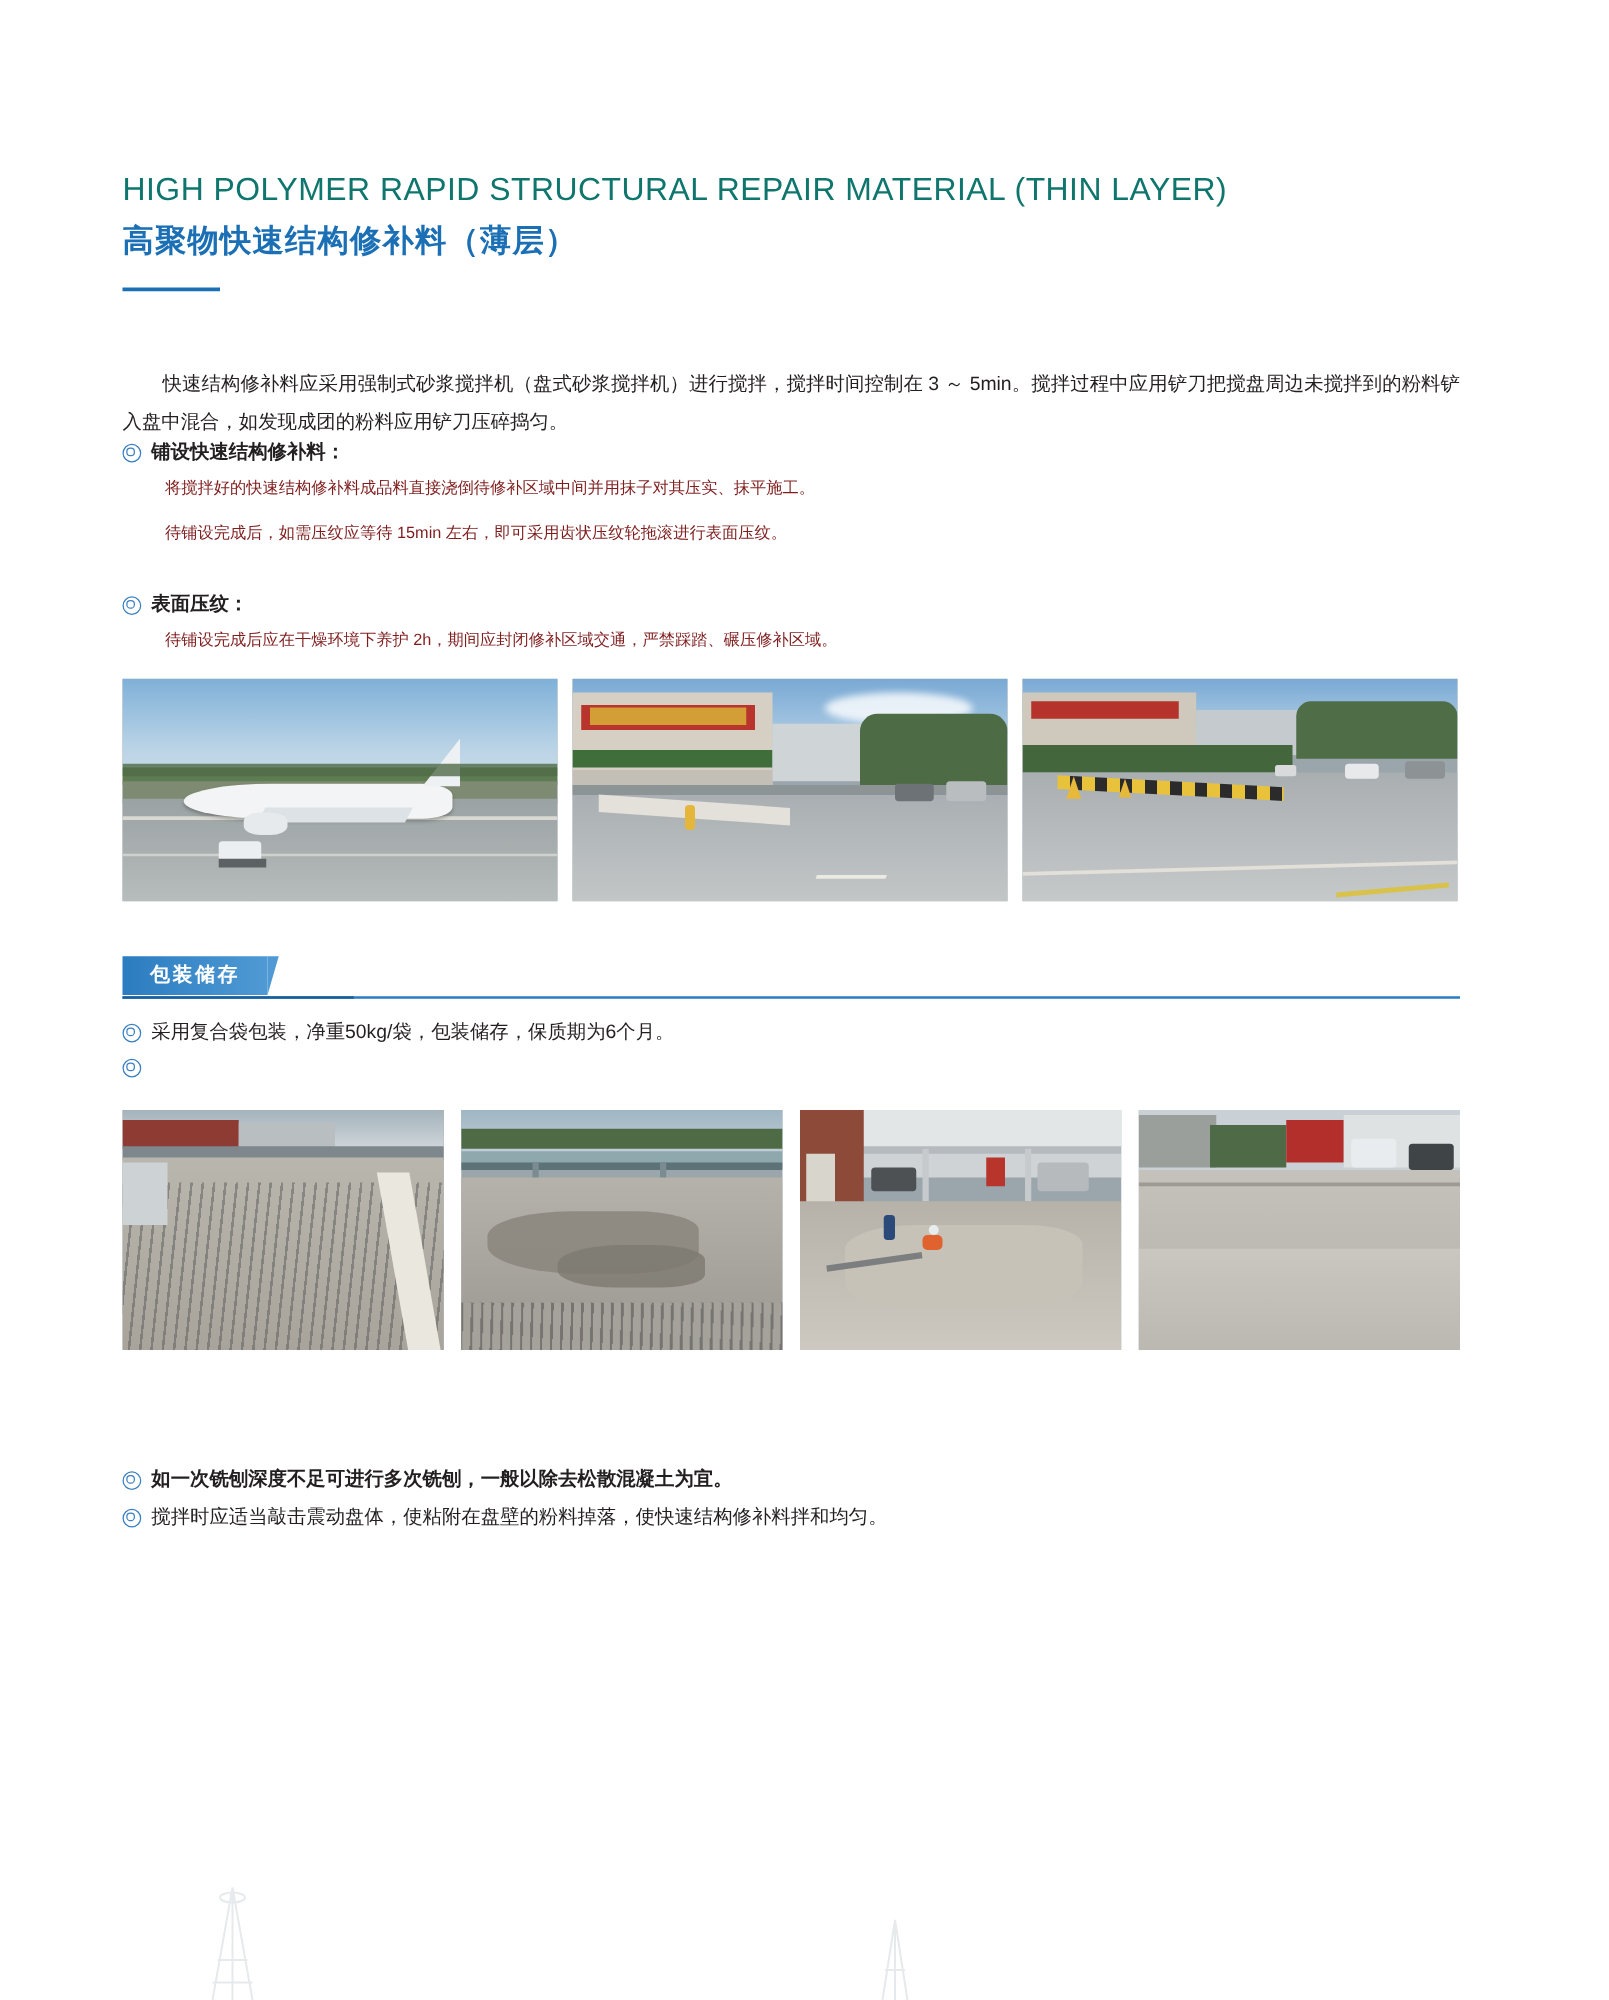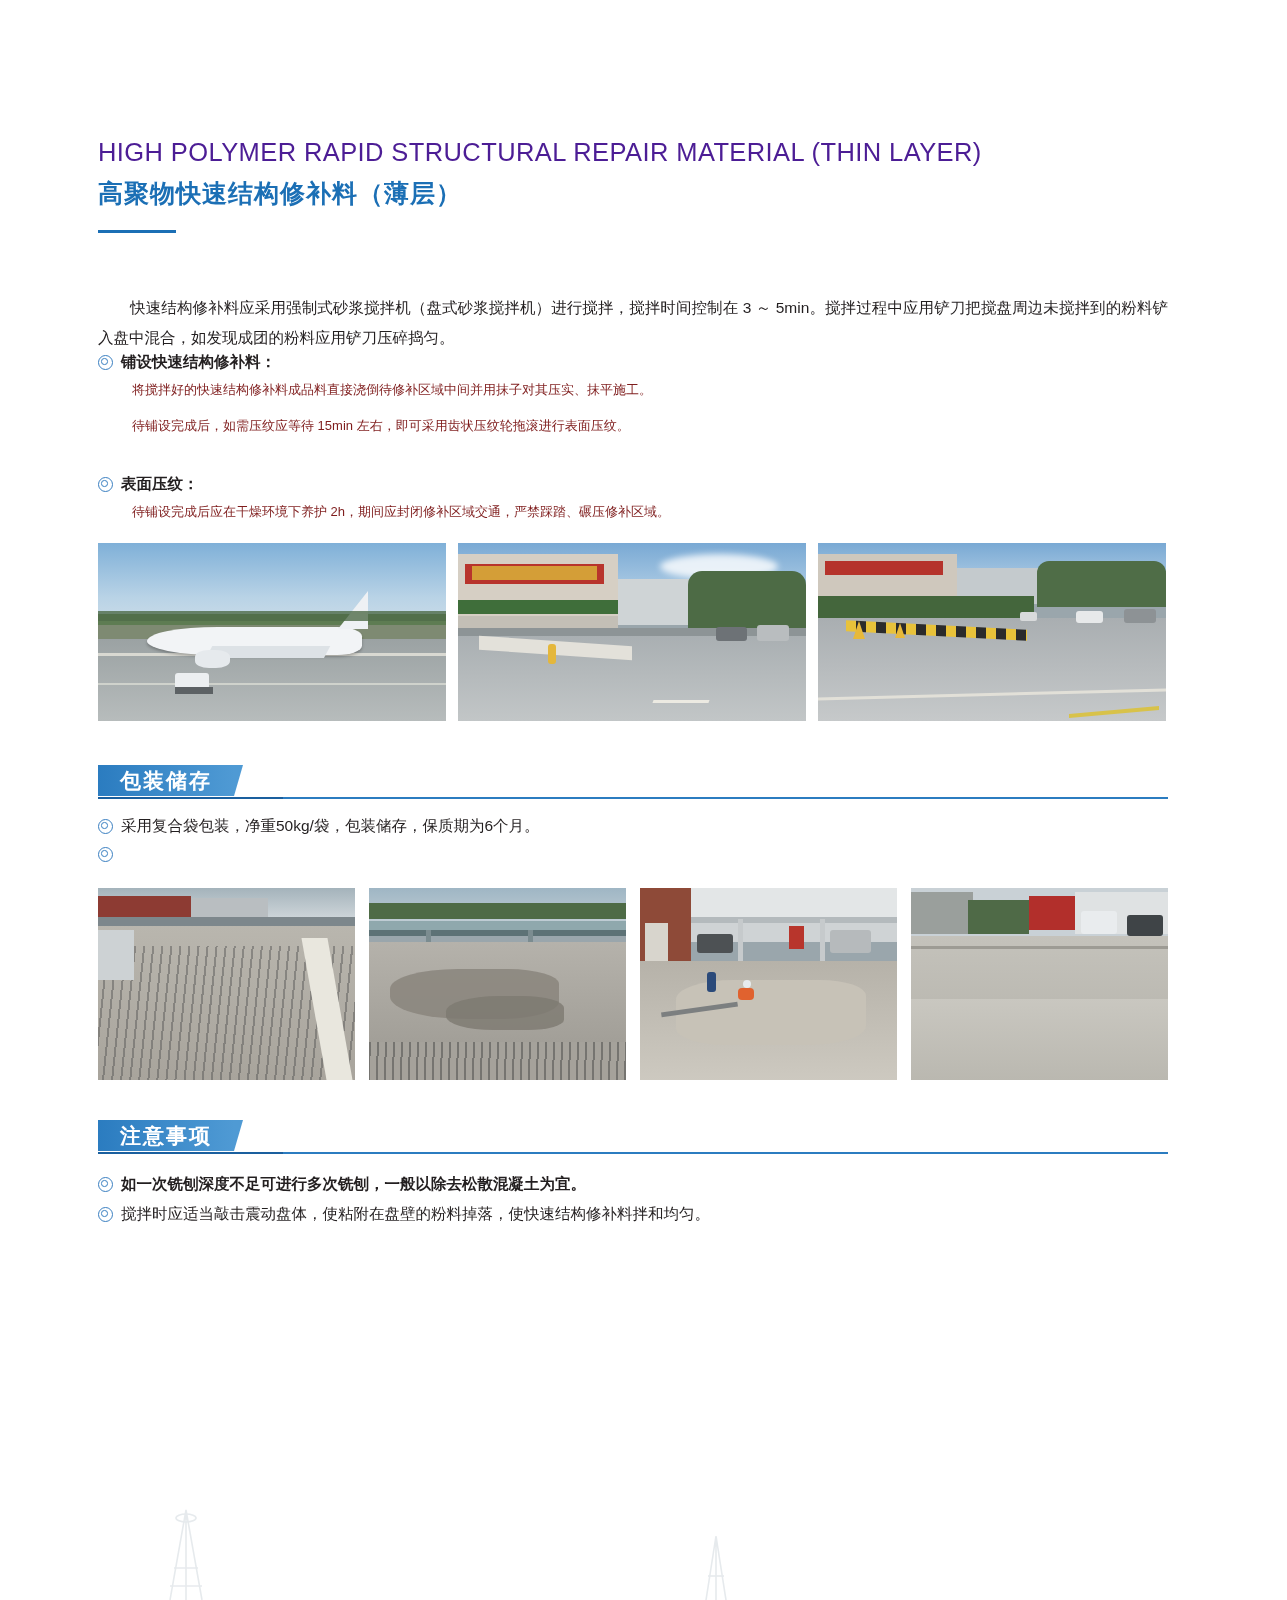--- a/index.html
+++ b/index.html
@@ -26,21 +26,21 @@
   
   .header {
     position: absolute;
     left: 98px;
     top: 138px;
     width: 1070px;
   }
   .title-en {
     font-size: 25.5px;
     letter-spacing: 0.4px;
-    color: #4c1d95;
+    color: #0f766e;
     font-weight: 400;
     line-height: 1.15;
     white-space: nowrap;
   }
   .title-cn {
     margin-top: 11px;
     font-size: 25px;
     letter-spacing: 1px;
     color: #1b6fb5;
     font-weight: 700;
@@ -129,21 +129,21 @@
     position: relative;
     height: 34px;
   }
   .sect-tab {
     position: absolute;
     left: 0; top: 0;
     height: 31px;
     padding: 0 22px 0 22px;
     background: linear-gradient(90deg,#2b7cc0 0%, #4f9ad4 100%);
     color: #fff;
-    font-size: 21px;
+    font-size: 16px;
     font-weight: 700;
     letter-spacing: 2px;
     line-height: 31px;
     display: inline-block;
   }
   .sect-tab::after {
     content: "";
     position: absolute;
     right: -9px; top: 0;
     width: 0; height: 0;
@@ -374,26 +374,20 @@
 
       <div style="position:absolute;left:66%;top:12%;width:14%;height:12%;background:#e9ecee;border-radius:3px;"></div>
       <div style="position:absolute;left:84%;top:14%;width:14%;height:11%;background:#3f4447;border-radius:3px;"></div>
 
       <div style="position:absolute;left:0;top:25%;width:100%;height:75%;background:linear-gradient(#c4c2bb,#b2b0a8);"></div>
       <div style="position:absolute;left:0;top:30%;width:100%;height:3px;background:#9d9b94;"></div>
       <div style="position:absolute;left:0;top:58%;width:100%;height:42%;background:linear-gradient(#c9c7c0,#bab8b0);"></div>
     </div>
   </div>
 
-  <div class="sect" style="top:1120px;">
-    <div class="sect-bar">
-      <span class="sect-tab">注意事项</span>
-      <span class="sect-underline"></span>
-    </div>
-  </div>
 
   <div class="bullet-block" style="top:1170px;font-weight:bold;">
     <div class="bullet-row">
       <span class="ring"></span>
       <span>如一次铣刨深度不足可进行多次铣刨，一般以除去松散混凝土为宜。</span>
     </div>
   </div>
   <div class="bullet-block" style="top:1200px;">
     <div class="bullet-row">
       <span class="ring"></span>

